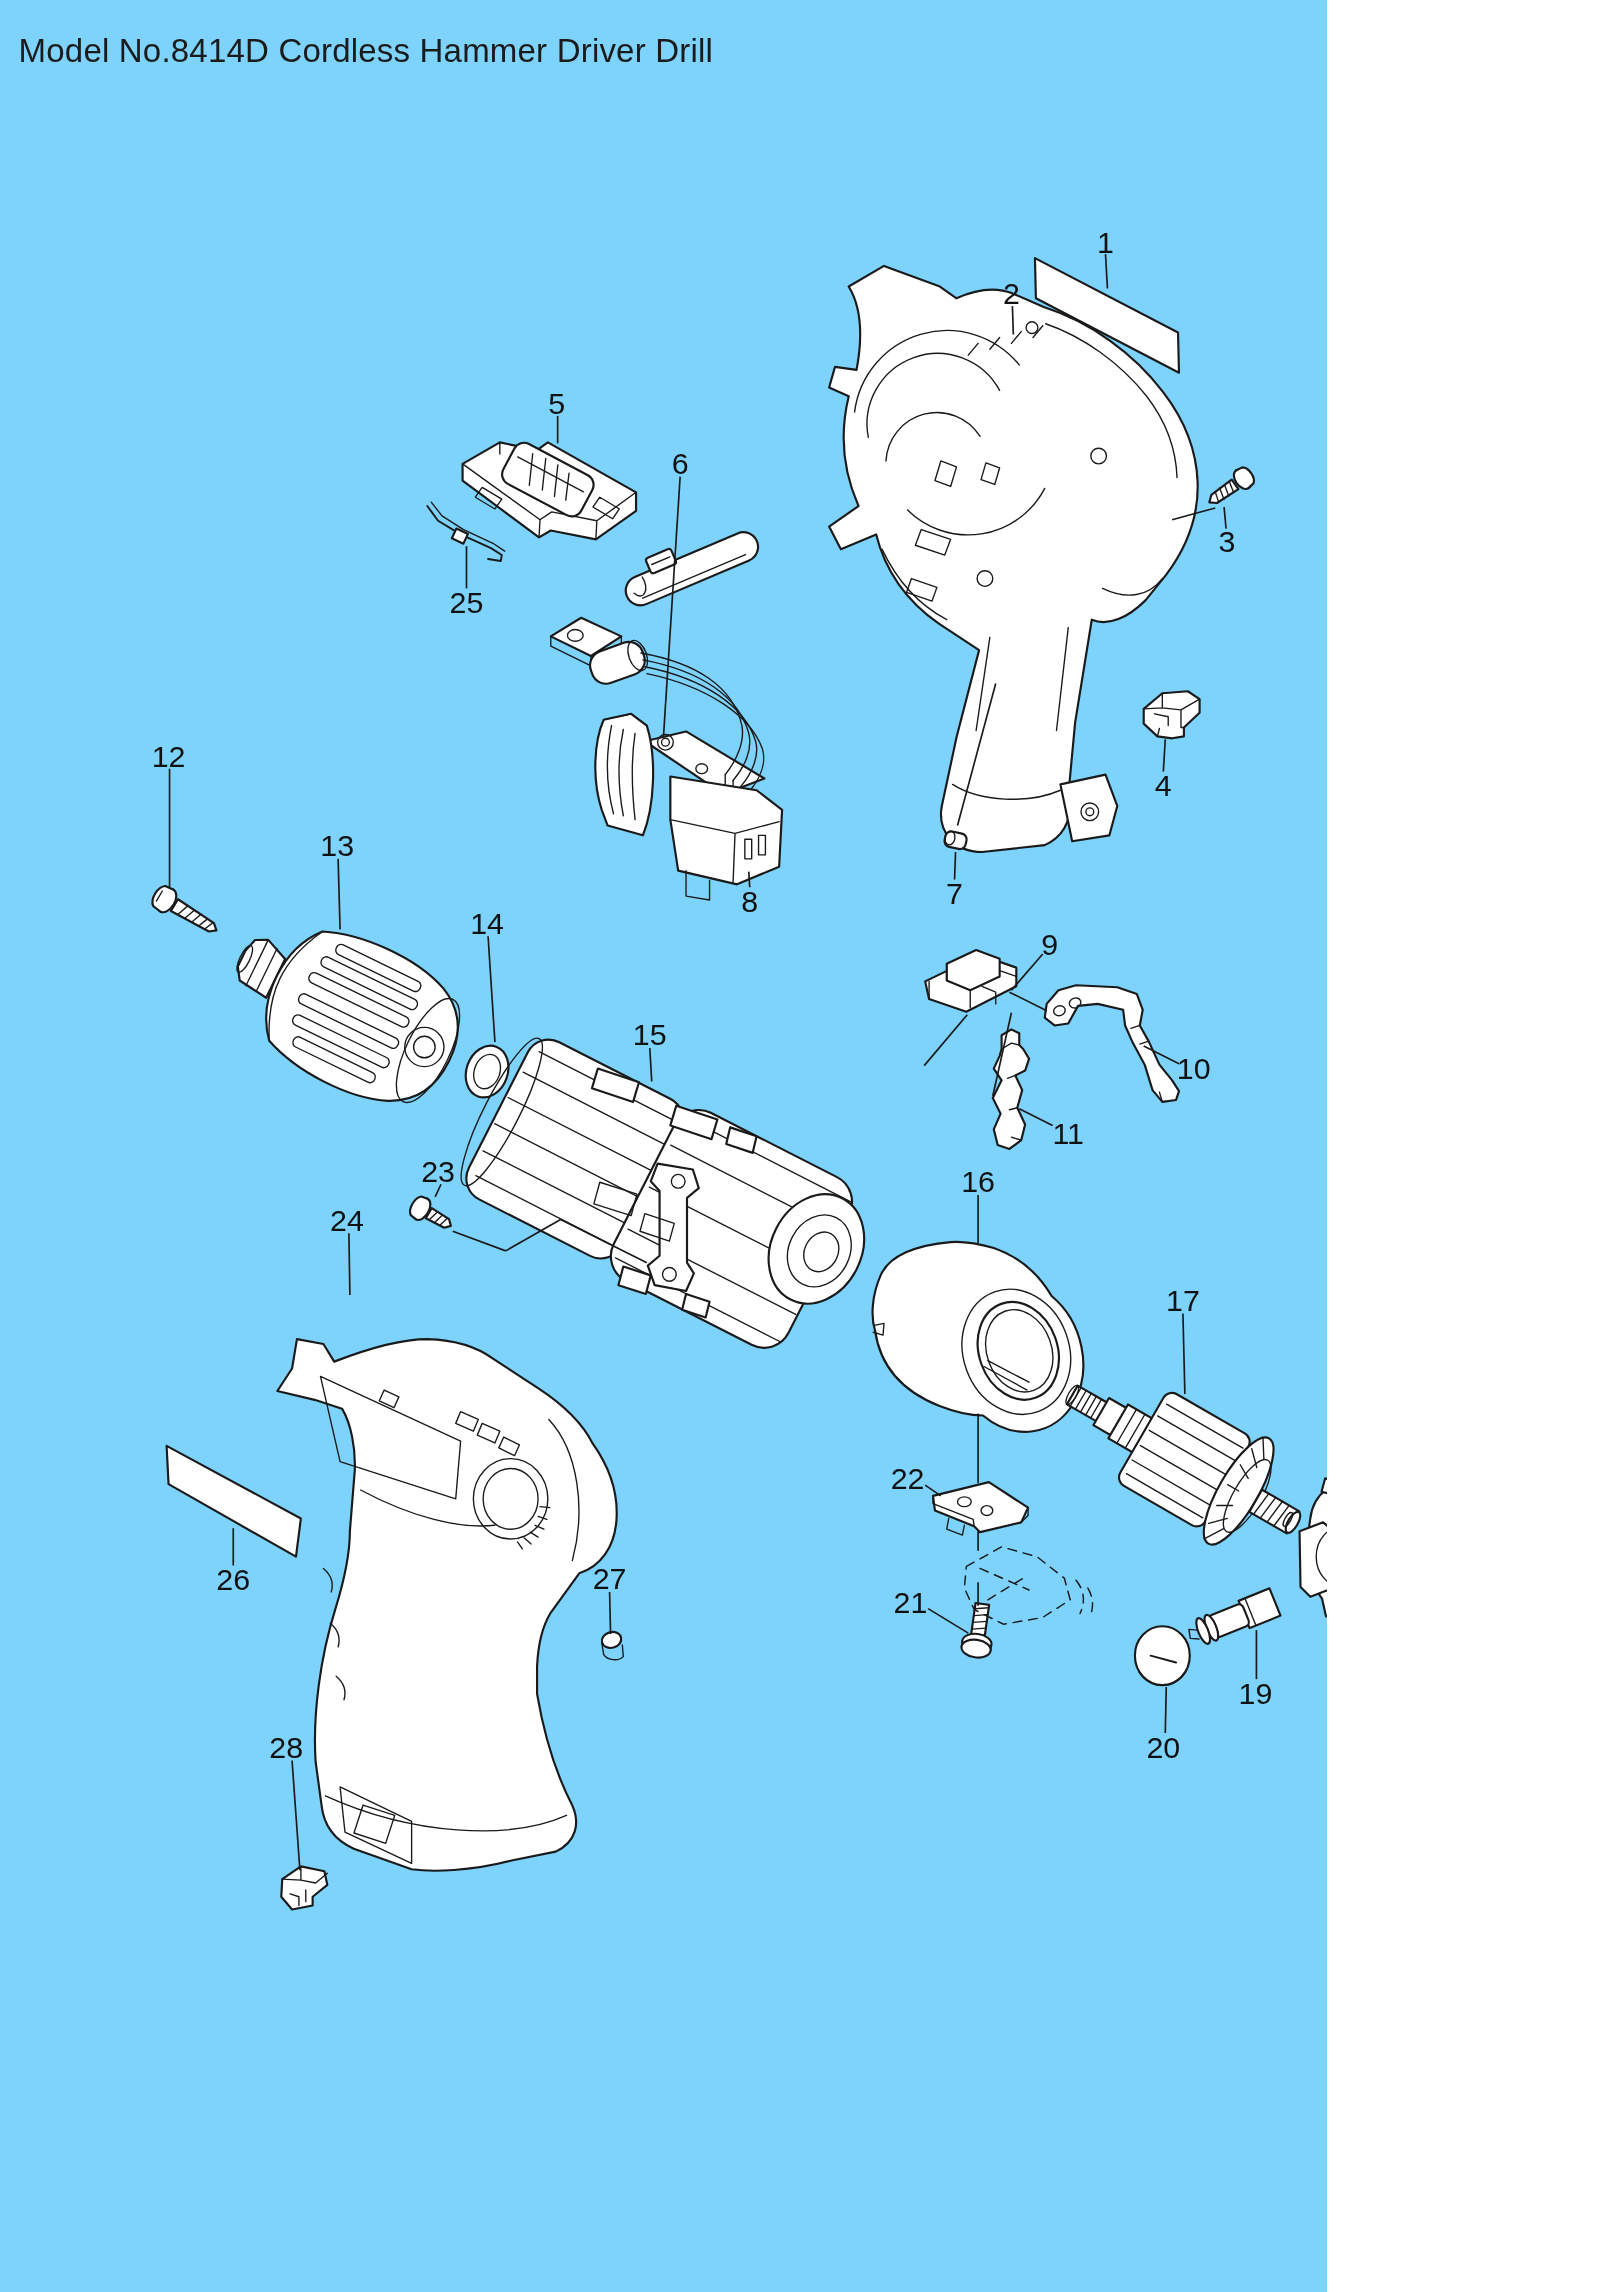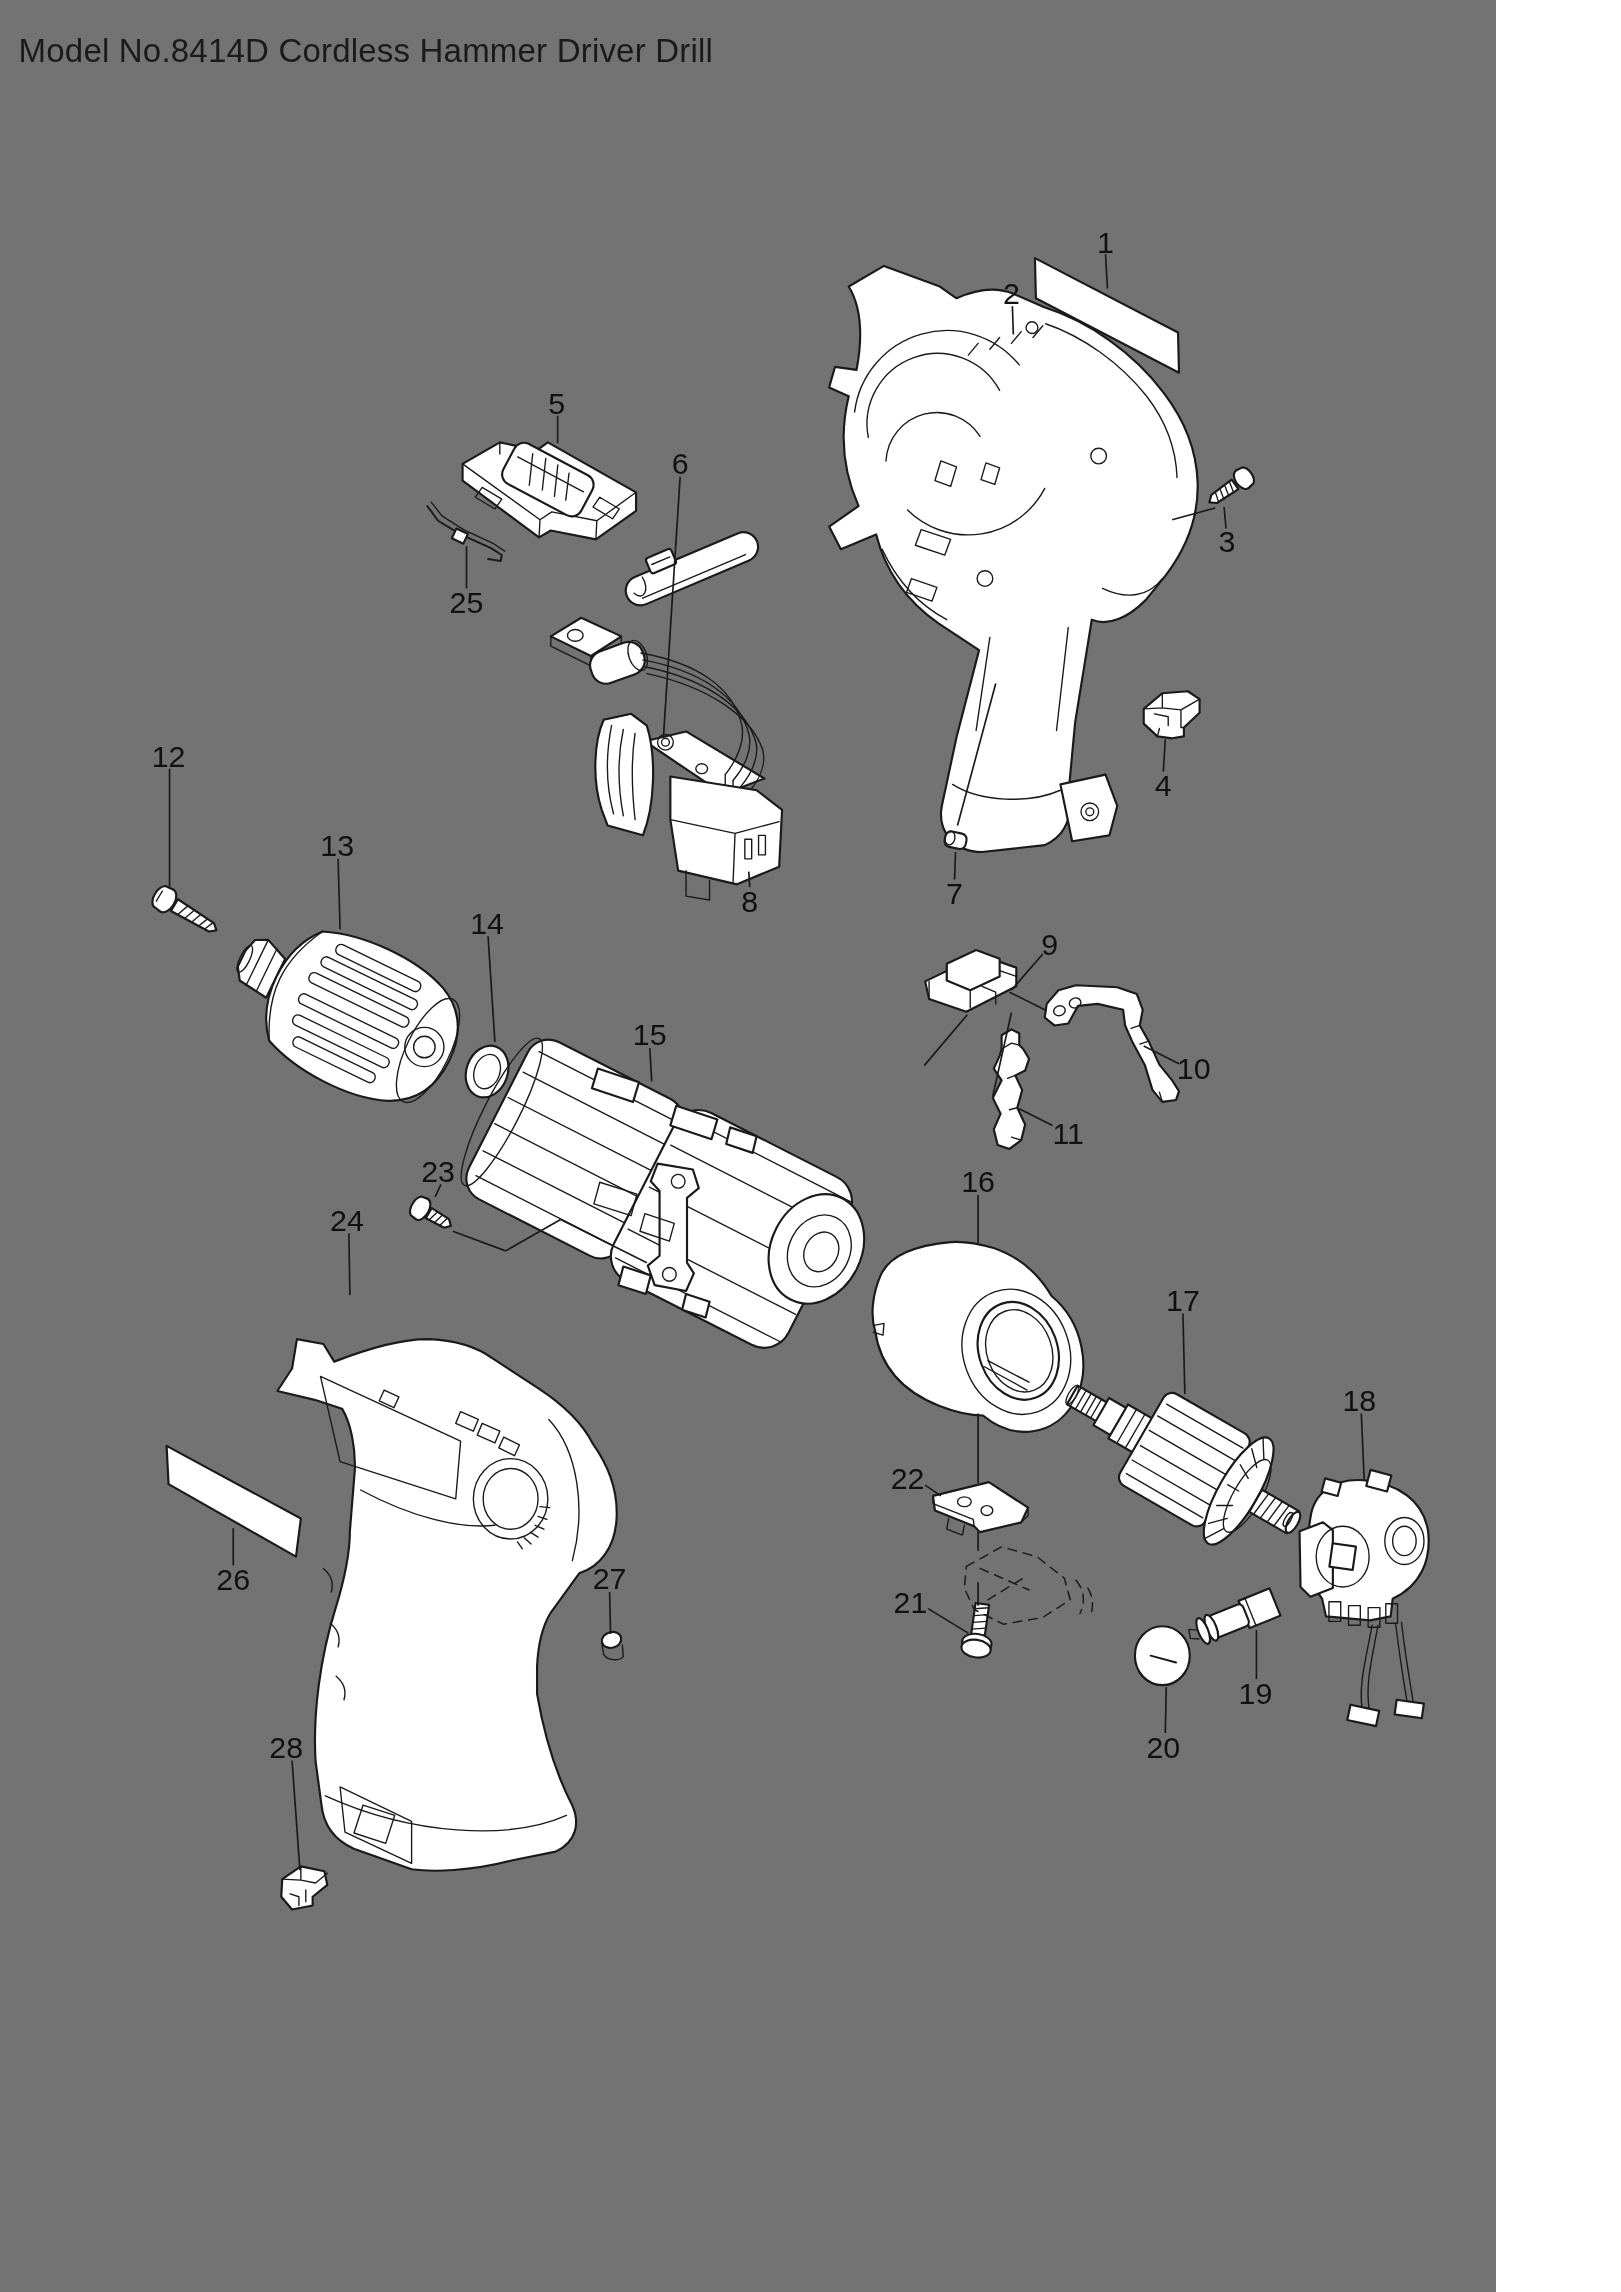--- a/index.html
+++ b/index.html
@@ -1,16 +1,16 @@
 <!DOCTYPE html>
 <html><head>
 <meta charset="utf-8">
 <style>
   html,body{margin:0;padding:0;background:#ffffff;}
-  .page{position:relative;width:1496px;height:2293px;background:#737373;overflow:hidden;
+  .page{position:relative;width:1327px;height:2293px;background:#7dd3fc;overflow:hidden;
         font-family:"Liberation Sans",sans-serif;}
   .title{position:absolute;left:18.6px;top:32px;font-size:33px;color:#1b1b1b;
          letter-spacing:0.2px;white-space:nowrap;}
   svg{position:absolute;left:0;top:0;}
   .outline{fill:#ffffff;stroke:#1a1a1a;stroke-width:2.2;stroke-linejoin:round;stroke-linecap:round;}
   .thin{fill:none;stroke:#1a1a1a;stroke-width:1.4;stroke-linejoin:round;stroke-linecap:round;}
   .det{fill:none;stroke:#1a1a1a;stroke-width:2;stroke-linejoin:round;stroke-linecap:round;}
   .ghost{fill:none;stroke:#1a1a1a;stroke-width:1.5;stroke-dasharray:9 7;stroke-linecap:round;}
   .leader{stroke:#1a1a1a;stroke-width:1.7;fill:none;}
   text.callout{font-family:"Liberation Sans",sans-serif;font-size:31px;fill:#111111;}

